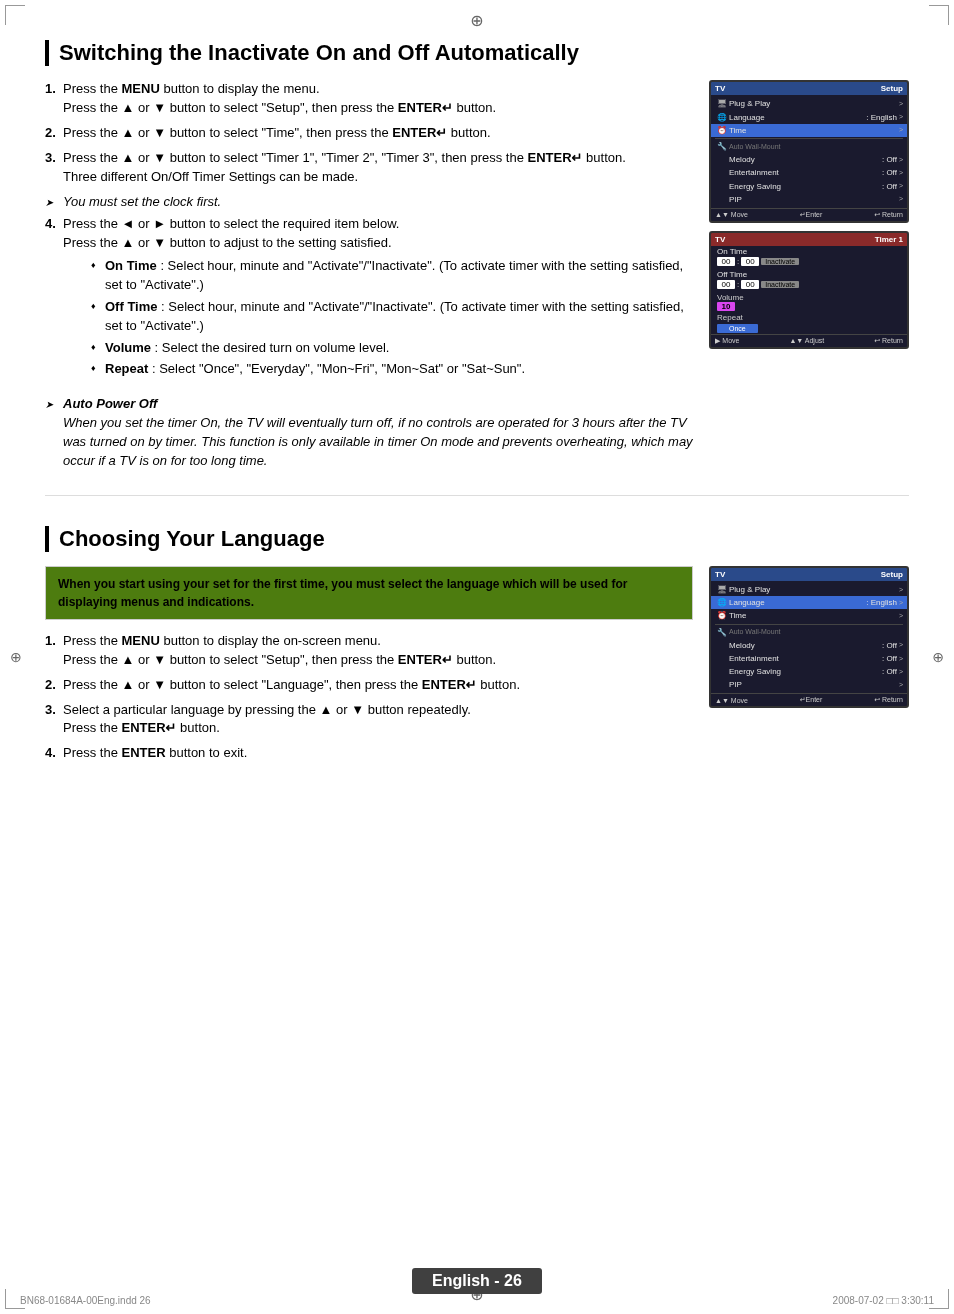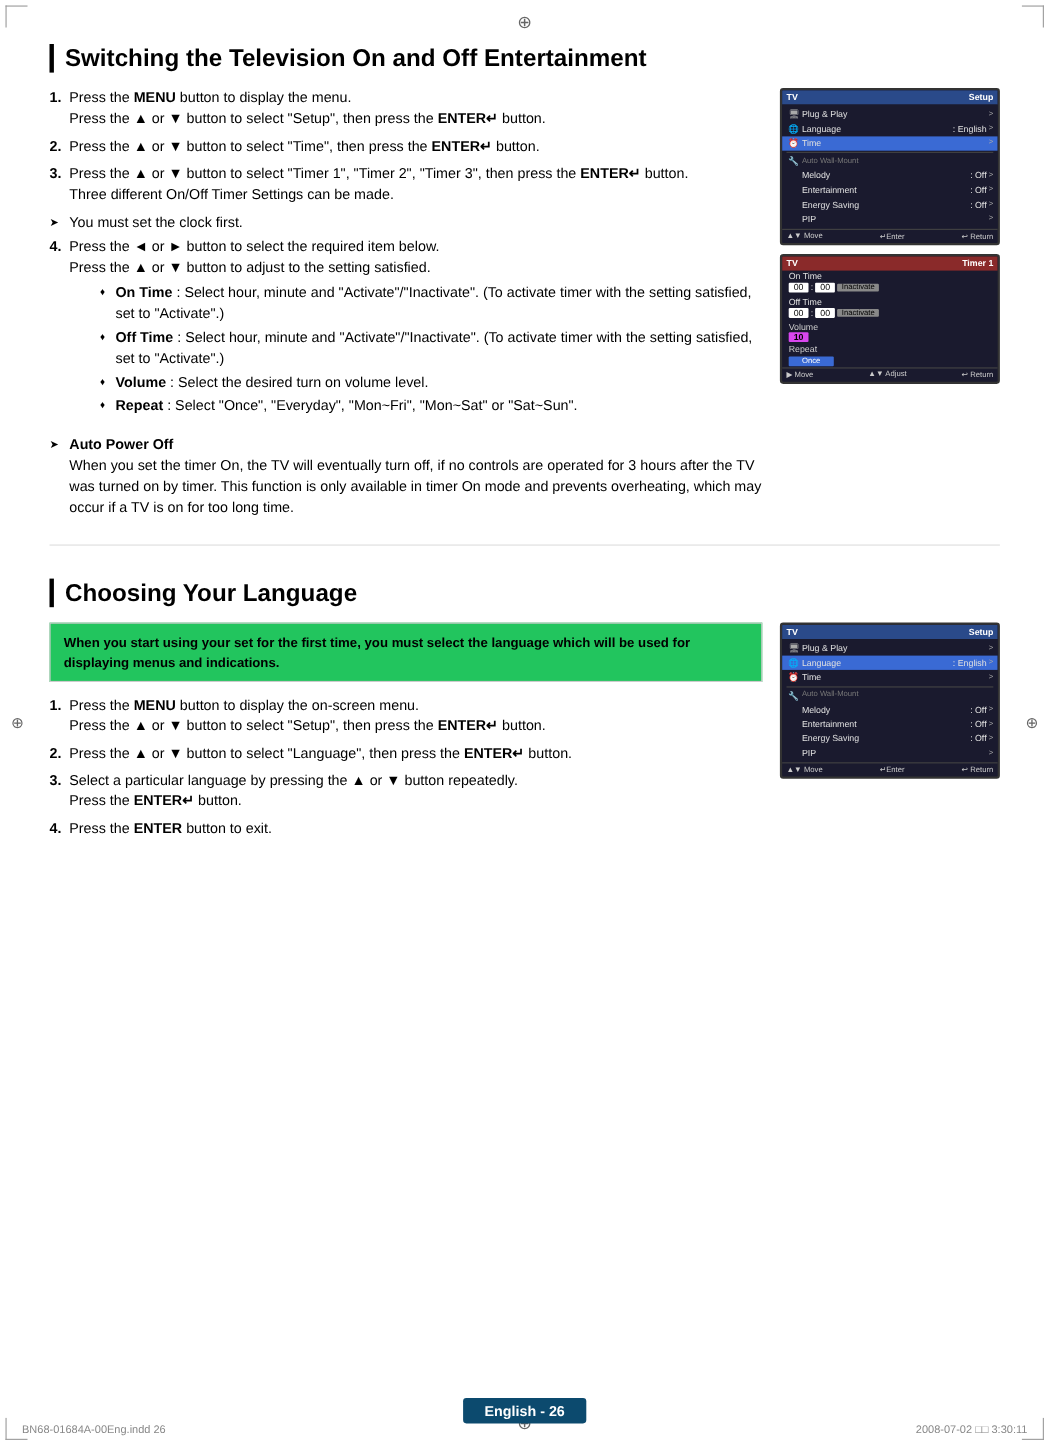--- a/index.html
+++ b/index.html
@@ -94,20 +94,21 @@
       left: 0;
       font-weight: bold;
     }
 
     
     .arrow-item {
       padding-left: 18px;
       position: relative;
       margin-bottom: 4px;
       line-height: 1.45;
+      font-style: italic;
     }
     .arrow-item::before {
       content: "➤";
       position: absolute;
       left: 0;
       font-size: 10px;
       top: 3px;
       color: #000;
     }
 
@@ -284,44 +285,44 @@
       margin-top: 2px;
     }
 
     
     .section2 {
       margin-top: 30px;
     }
 
     
     .info-box {
-      background: #22c55e;
+      background: #4d7c0f;
       border: 1px solid #ccc;
       padding: 8px 12px;
       margin-bottom: 12px;
       font-size: 12px;
       font-weight: bold;
       line-height: 1.5;
     }
 
     
     .bottom-bar {
       position: absolute;
       bottom: 20px;
       left: 0; right: 0;
       display: flex;
       justify-content: center;
       align-items: center;
     }
     .page-label-box {
-      background: #0c4a6e;
+      background: #404040;
       color: #fff;
       padding: 4px 20px;
       border-radius: 3px;
-      font-size: 13px;
+      font-size: 16px;
       font-weight: bold;
     }
 
     
     .footer-info {
       position: absolute;
       bottom: 8px;
       left: 20px;
       right: 20px;
       display: flex;
@@ -360,21 +361,21 @@
 <div class="corner-mark corner-br"></div>
 
 <div class="crosshair-top">⊕</div>
 <div class="crosshair-bottom">⊕</div>
 <div class="crosshair-left">⊕</div>
 <div class="crosshair-right">⊕</div>
 
 <div class="content">
 
   <div class="section-header">
-    <h2>Switching the Television On and Off Entertainment</h2>
+    <h2>Switching the Inactivate On and Off Automatically</h2>
   </div>
 
   <div class="section-body">
     <div class="text-col">
       <ol class="main-list">
         <li>
           Press the <strong>MENU</strong> button to display the menu.<br>
           Press the ▲ or ▼ button to select "Setup", then press the <strong>ENTER↵</strong> button.
         </li>
         <li>

